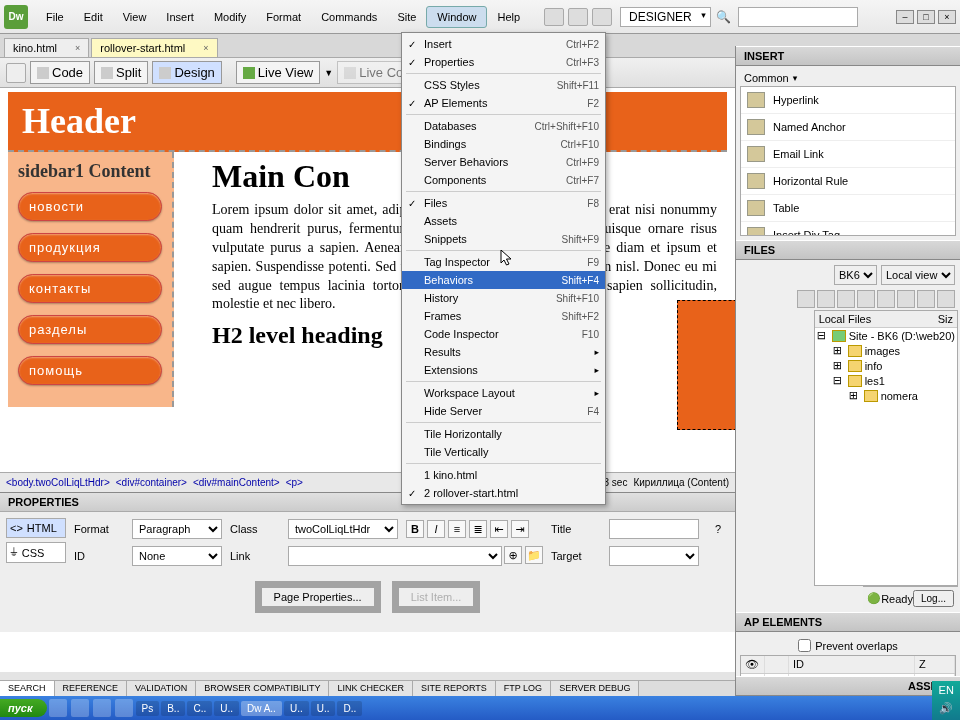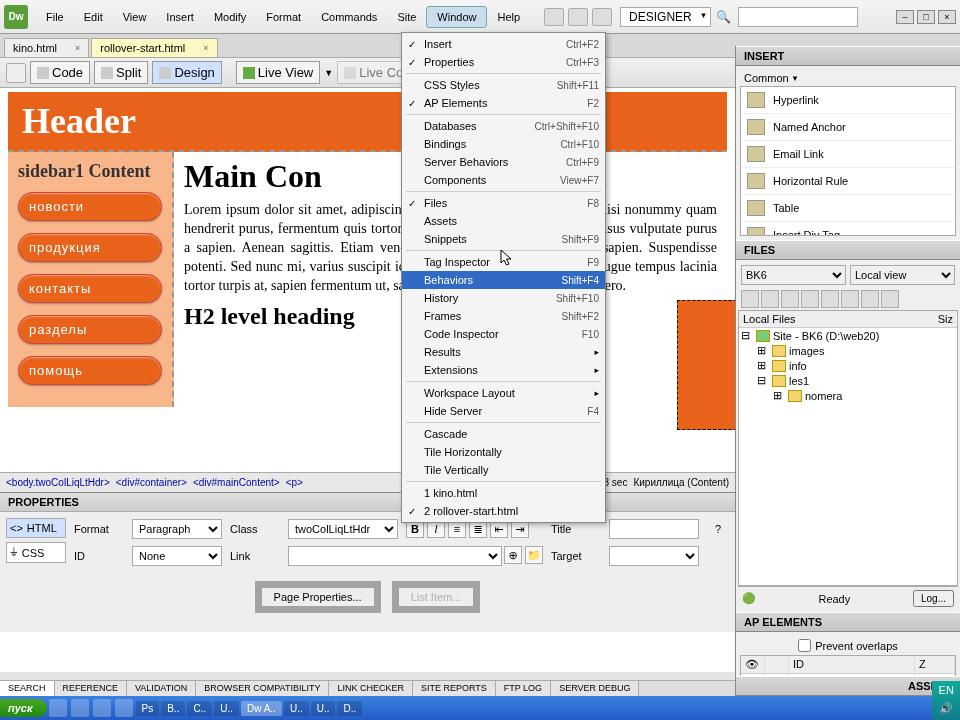--- a/index.html
+++ b/index.html
@@ -29,21 +29,21 @@
 .tgl .ic { width: 12px; height: 12px; background: #ccc; }
 .tgl.active { background: #d0e0ff; }
 .lbl { font-size: 11px; margin-left: 6px; }
 .tinput { width: 70px; height: 18px; border: 1px solid #aaa; background: #fff; }
 .ticon { width: 20px; height: 20px; border: 1px solid #aaa; background: #eee; border-radius: 2px; }
 
 .main { position: absolute; top: 88px; left: 0; right: 225px; bottom: 48px; background: #fff; }
 .canvas-wrap { position: absolute; top: 0; left: 0; right: 0; bottom: 200px; overflow: hidden; background: #fff; }
 .page { margin: 4px 8px; }
 .page-header { background: #e8621a; color: #fff; font: bold 36px Georgia; padding: 8px 14px; border-bottom: 2px dashed #999; }
-.page-body { display: flex; }
+.page-body { display: flex; gap: 28px; }
 .sideb { width: 166px; background: #f8b68a; padding: 10px; border-right: 2px dashed #999; }
 .sideb h3 { font: bold 18px Georgia; color: #333; margin-bottom: 10px; line-height: 1.1; }
 .navbtn { display: block; background: #e8621a; color: #fff; border-radius: 16px; padding: 6px 10px; margin-bottom: 12px; font-size: 13px; letter-spacing: 1px; border: 1px solid #c44; box-shadow: inset 0 1px 2px rgba(255,255,255,.4), 0 1px 2px rgba(0,0,0,.3); }
 .mainc { flex: 1; padding: 6px 10px; position: relative; }
 .mainc h1 { font: bold 32px Georgia; margin-bottom: 6px; }
 .mainc p { font: 14px/1.35 Georgia; text-align: justify; }
 .mainc h2 { font: bold 24px Georgia; margin-top: 8px; }
 .ap-el { position: absolute; top: 148px; right: -20px; width: 70px; height: 130px; background: #e8621a; border: 1px dashed #000; }
 
 .statusbar { position: absolute; bottom: 180px; left: 0; right: 0; height: 20px; background: #e8e8e8; border-top: 1px solid #aaa; display: flex; align-items: center; font-size: 10px; padding: 0 6px; gap: 6px; }
@@ -70,21 +70,21 @@
 
 .rpanel { position: absolute; top: 46px; right: 0; width: 225px; bottom: 24px; background: #e4e4e4; border-left: 1px solid #888; display: flex; flex-direction: column; }
 .pgroup-h { background: linear-gradient(#d8d8d8,#c4c4c4); padding: 3px 8px; font-size: 11px; font-weight: bold; border-top: 1px solid #fff; border-bottom: 1px solid #888; }
 .insert-body { background: #efefef; padding: 4px; }
 .insert-cat { font-size: 11px; padding: 2px 4px; display: flex; align-items: center; }
 .insert-cat::after { content: " ▾"; font-size: 9px; margin-left: 4px; }
 .insert-list { background: #fff; border: 1px solid #aaa; height: 150px; overflow-y: scroll; }
 .insert-item { display: flex; align-items: center; gap: 8px; padding: 5px 6px; font-size: 11px; border-bottom: 1px solid #eee; }
 .insert-item .ii { width: 18px; height: 16px; background: #d4c89a; border: 1px solid #998; }
 
-.files-body { background: #efefef; padding: 2px; flex: 1; display:flex; flex-direction:column; }
+.files-body { background: #efefef; padding: 2px; flex: 1; display:flex; flex-direction:column;align-items:flex-end; }
 .files-bar { display: flex; gap: 4px; padding: 3px; }
 .files-bar select { flex: 1; height: 20px; border: 1px solid #aaa; font-size: 11px; }
 .files-tb { display: flex; gap: 2px; padding: 2px 3px; }
 .files-tb span { width: 18px; height: 18px; background: #ddd; border: 1px solid #aaa; }
 .ftree { background: #fff; border: 1px solid #aaa; flex: 1; font-size: 11px; overflow: auto; }
 .ftree .th { background: #eee; border-bottom: 1px solid #ccc; padding: 2px 4px; display: flex; justify-content: space-between; }
 .fnode { padding: 1px 2px; display: flex; align-items: center; gap: 3px; }
 .find { width: 12px; }
 .fico { width: 14px; height: 12px; background: #f5d470; border: 1px solid #b90; }
 .fico.site { background: #7c7; }
@@ -421,21 +421,21 @@
   <div class="mi">
       <span>Bindings</span>
       <span class="sc">Ctrl+F10</span>
     </div>
   <div class="mi">
       <span>Server Behaviors</span>
       <span class="sc">Ctrl+F9</span>
     </div>
   <div class="mi">
       <span>Components</span>
-      <span class="sc">View+F7</span>
+      <span class="sc">Ctrl+F7</span>
     </div>
   <hr>
   <div class="mi chk">
       <span>Files</span>
       <span class="sc">F8</span>
     </div>
   <div class="mi">
       <span>Assets</span>
     </div>
   <div class="mi">
@@ -471,23 +471,20 @@
     </div>
   <hr>
   <div class="mi sub">
       <span>Workspace Layout</span>
     </div>
   <div class="mi">
       <span>Hide Server</span>
       <span class="sc">F4</span>
     </div>
   <hr>
-  <div class="mi">
-      <span>Cascade</span>
-    </div>
   <div class="mi">
       <span>Tile Horizontally</span>
     </div>
   <div class="mi">
       <span>Tile Vertically</span>
     </div>
   <hr>
   <div class="mi">
       <span>1 kino.html</span>
     </div>

